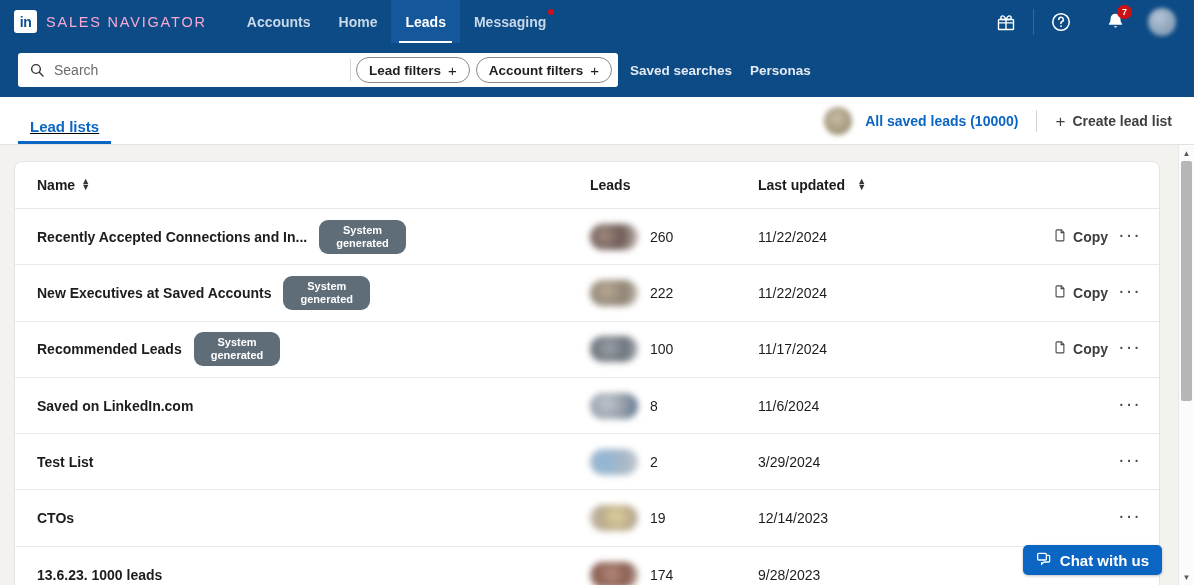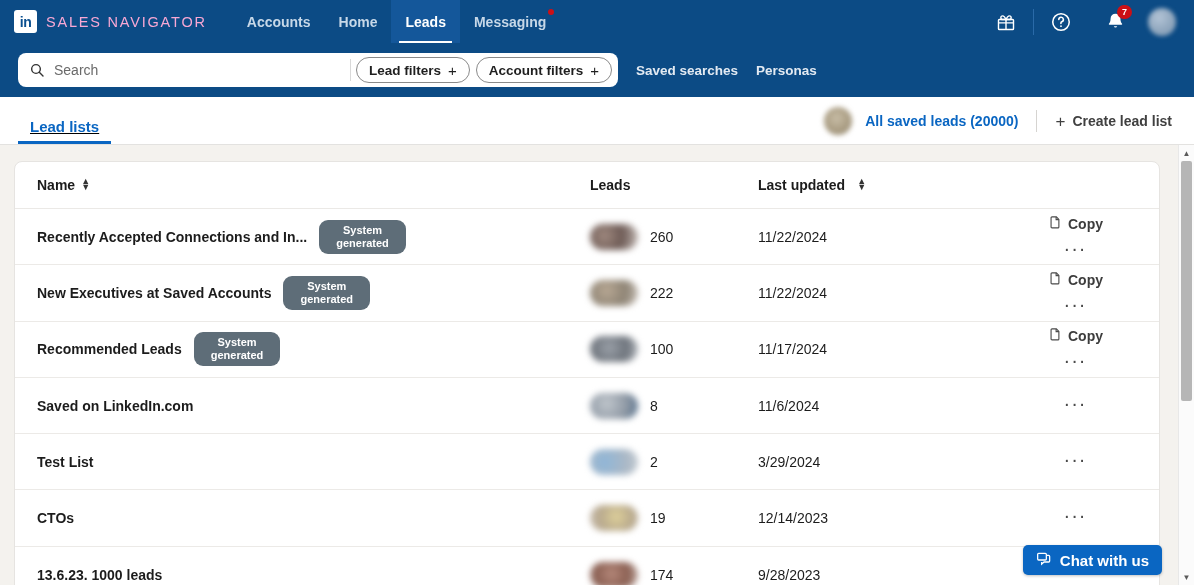--- a/index.html
+++ b/index.html
@@ -111,21 +111,21 @@
   .searchrow {
     height: 54px;
     background: #0c4b85;
     display: flex; align-items: center;
     padding-left: 18px;
   }
   .searchbox {
     height: 34px;
     width: 600px;
     background: #ffffff;
-    border-radius: 8px;
+    border-radius: 3px;
     display: flex; align-items: center;
     padding-left: 11px;
   }
   .search-icon { color: #3b3b3b; display: flex; align-items: center; }
   .search-input {
     border: none; outline: none;
     flex: 1;
     font-size: 14px;
     padding-left: 9px;
     color: #222;
@@ -143,21 +143,21 @@
     padding: 0 12px;
     font-size: 13.5px;
     font-weight: bold;
     color: #1f1f1f;
     cursor: pointer;
     margin-right: 6px;
     white-space: nowrap;
     background: #fff;
   }
   .filter-pill .plus { font-size: 15px; font-weight: normal; }
-  .sr-links { display: flex; align-items: center; gap: 18px; margin-left: 18px; }
+  .sr-links { display: flex; align-items: center; gap: 18px; margin-left: 12px; }
   .sr-link {
     color: #e3eaf2;
     font-size: 13.5px;
     font-weight: bold;
     cursor: pointer;
     white-space: nowrap;
   }
 
   
   .subheader {
@@ -289,21 +289,20 @@
     flex-shrink: 0;
   }
   .lead-count { font-size: 14px; color: #1c1c1c; }
   .cell-updated { flex: 1; font-size: 14px; color: #1c1c1c; }
   .cell-actions {
     width: 150px;
     display: flex; align-items: center; justify-content: flex-end;
     gap: 10px;
     padding-right: 18px;
     color: #4a4a4a;
-    flex-direction: column;
   }
   .copy-btn {
     display: flex; align-items: center; gap: 6px;
     font-size: 14px; font-weight: bold;
     color: #3d3d3d;
     cursor: pointer;
   }
   .more-btn {
     font-size: 20px;
     letter-spacing: 1px;
@@ -437,21 +436,21 @@
 </div>
 
 <div class="subheader">
   <div class="tabs">
     <div class="tab active">
       <span>Lead lists</span>
     </div>
   </div>
   <div class="sub-right">
     <div class="sub-avatar"></div>
-    <span class="sub-link">All saved leads (20000)</span>
+    <span class="sub-link">All saved leads (10000)</span>
     <span class="sub-sep"></span>
     <div class="create-btn">
       <span class="plus">+</span>
       <span>Create lead list</span>
     </div>
   </div>
 </div>
 
 <div class="main">
   <div class="card">

